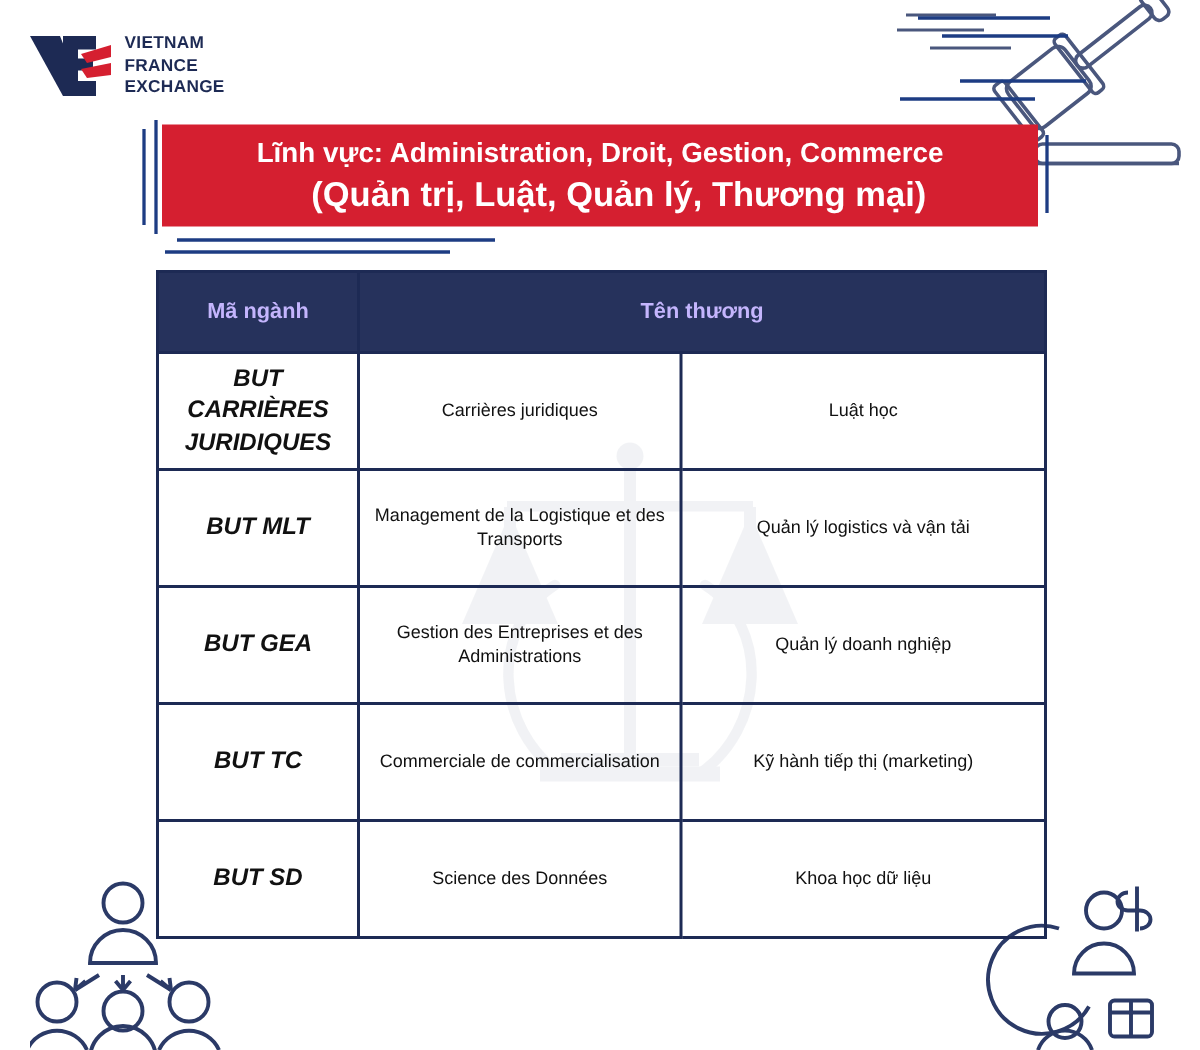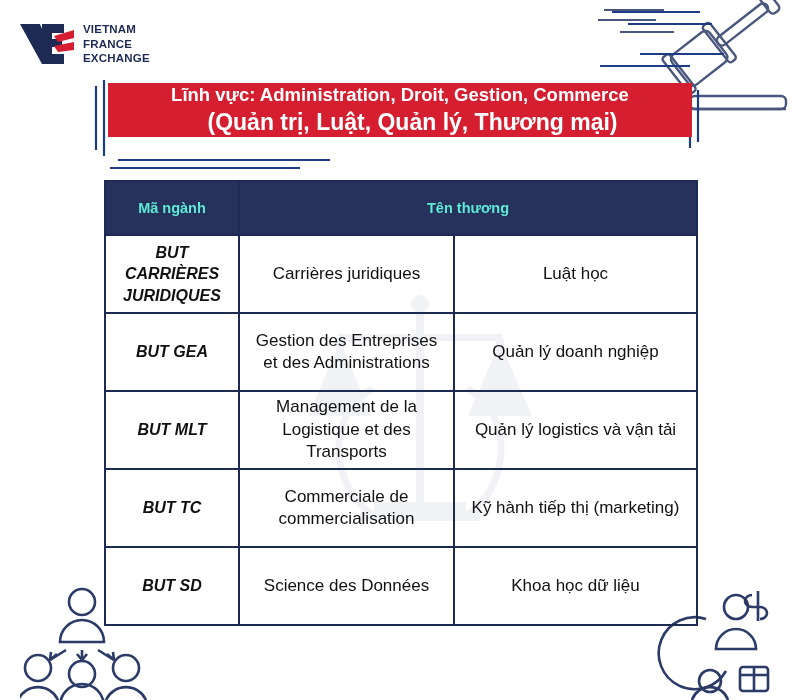--- a/index.html
+++ b/index.html
@@ -76,21 +76,21 @@
     left: 100px;
     top: 78px;
     width: 600px;
     height: 80px;
   }
   .banner {
     position: absolute;
     left: 8px;
     top: 5px;
     width: 584px;
-    height: 54px;
+    height: 68px;
     background: #d51f30;
     color: #ffffff;
     display: flex;
     flex-direction: column;
     align-items: center;
     justify-content: center;
     text-align: center;
     font-weight: bold;
     font-size: 18.5px;
     line-height: 1.32;
@@ -107,36 +107,36 @@
   table {
     border-collapse: collapse;
     width: 592px;
     table-layout: fixed;
   }
   th, td {
     border: 2px solid #1d2a54;
   }
   thead th {
     background: #26325c;
-    color: #5eead4;
+    color: #c4b5fd;
     font-size: 14.5px;
     font-weight: bold;
     height: 50px;
     text-align: center;
   }
   .col-code { width: 134px; }
   .col-fr   { width: 215px; }
   .col-vi   { width: 243px; }
 
   tbody td {
     background: transparent;
     height: 68px;
     text-align: center;
     vertical-align: middle;
-    font-size: 17px;
+    font-size: 12px;
     color: #111111;
     line-height: 1.32;
     padding: 4px 8px;
   }
   tbody td.code {
     font-weight: bold;
     font-style: italic;
     font-size: 16px;
   }
   .row-tall td { height: 76px; }
@@ -261,30 +261,30 @@
         <th colspan="2">Tên thương</th>
       </tr>
     </thead>
     <tbody>
       <tr>
         <td class="code">BUT CARRIÈRES JURIDIQUES</td>
         <td>Carrières juridiques</td>
         <td>Luật học</td>
       </tr>
       <tr>
+        <td class="code">BUT MLT</td>
+        <td>Management de la Logistique et des Transports</td>
+        <td>Quản lý logistics và vận tải</td>
+      </tr>
+      <tr>
         <td class="code">BUT GEA</td>
         <td>Gestion des Entreprises et des Administrations</td>
         <td>Quản lý doanh nghiệp</td>
       </tr>
       <tr>
-        <td class="code">BUT MLT</td>
-        <td>Management de la Logistique et des Transports</td>
-        <td>Quản lý logistics và vận tải</td>
-      </tr>
-      <tr>
         <td class="code">BUT TC</td>
         <td>Commerciale de commercialisation</td>
         <td>Kỹ hành tiếp thị (marketing)</td>
       </tr>
       <tr>
         <td class="code">BUT SD</td>
         <td>Science des Données</td>
         <td>Khoa học dữ liệu</td>
       </tr>
     </tbody>

